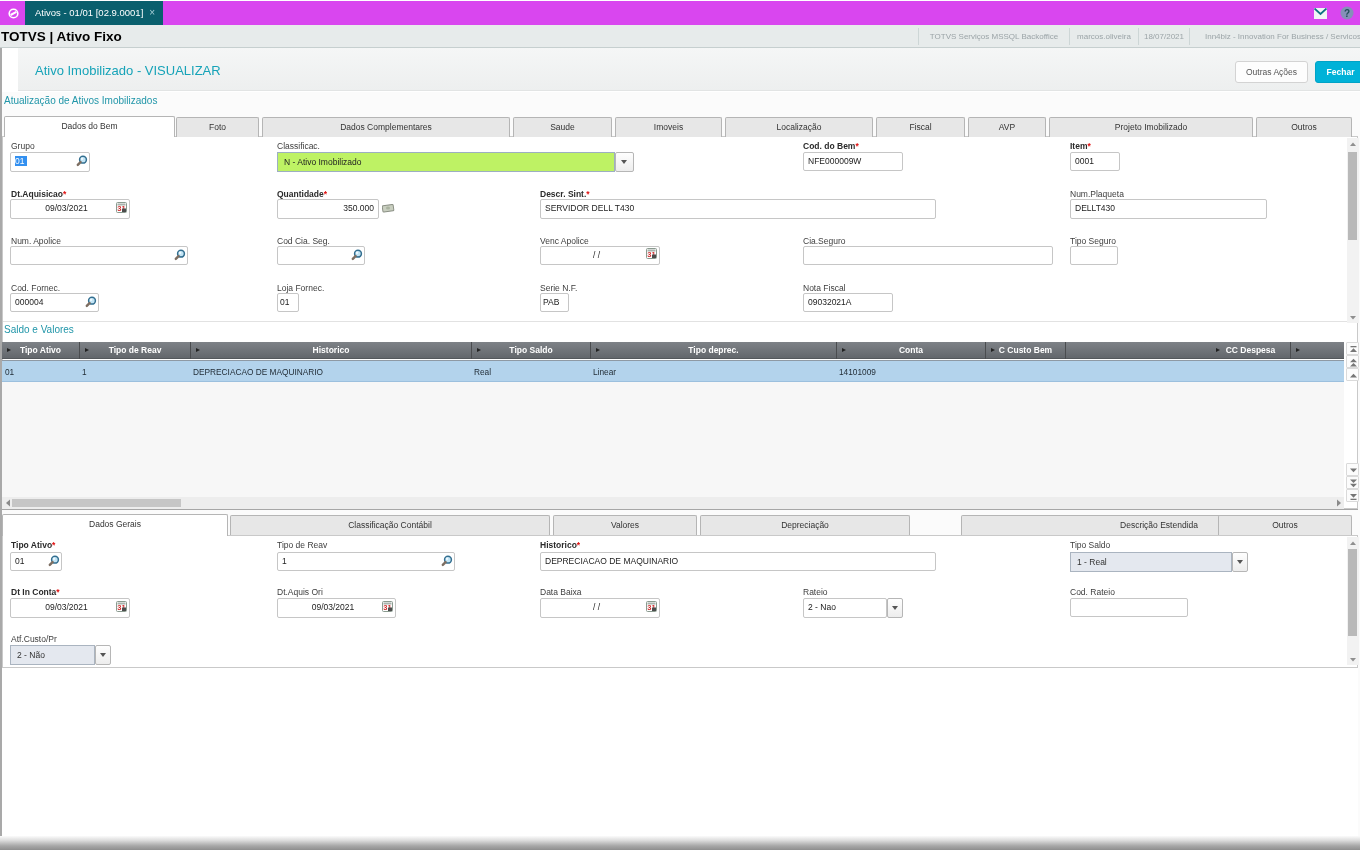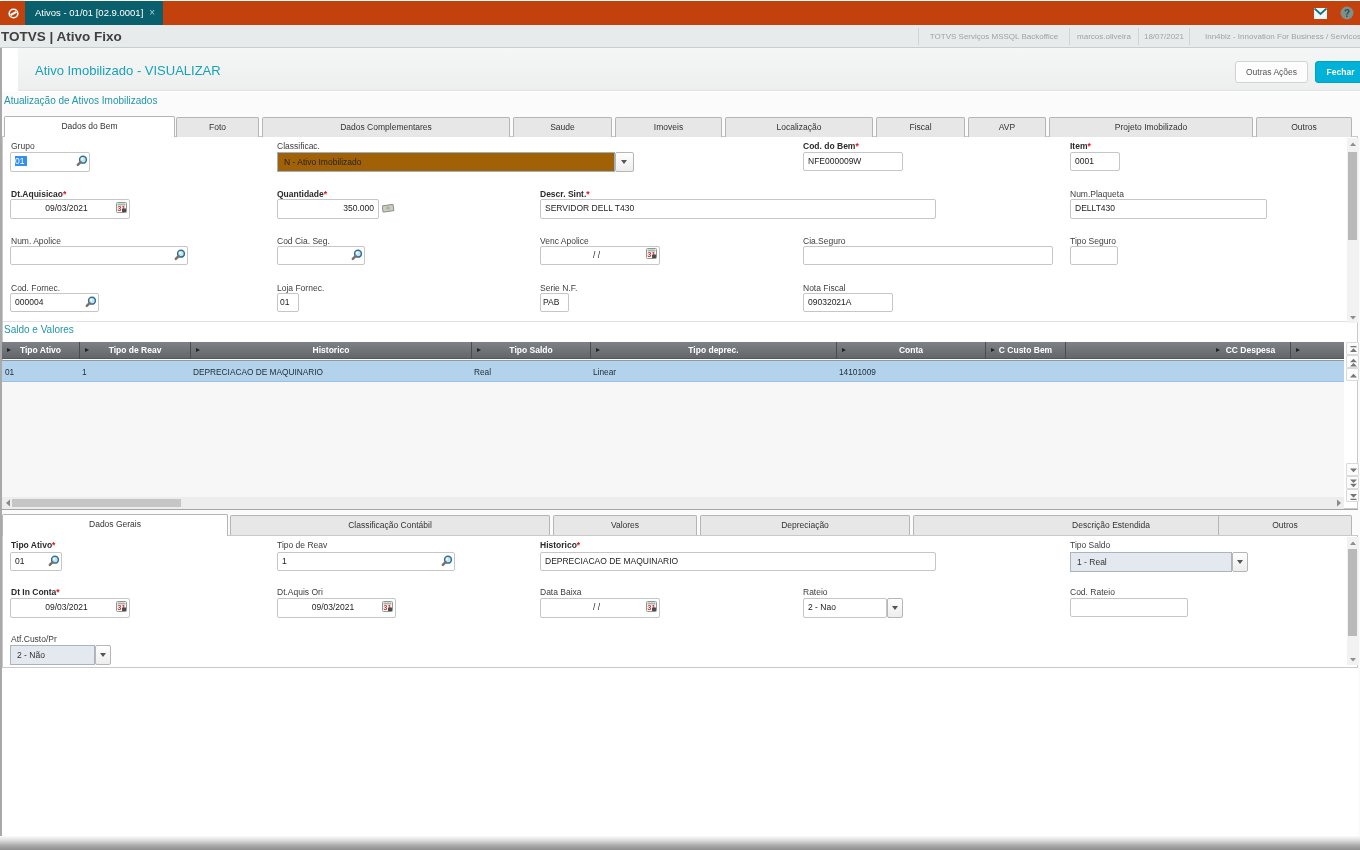--- a/index.html
+++ b/index.html
@@ -1,42 +1,42 @@
 <!DOCTYPE html>
 <html><head>
 <meta charset="utf-8">
 <style>
 * { margin:0; padding:0; box-sizing:border-box; }
 html,body { width:1360px; height:850px; overflow:hidden; background:#fff; font-family:"Liberation Sans", sans-serif; }
 .abs { position:absolute; } svg { display:block; }
 
-#topbar { position:absolute; left:0; top:1px; width:1360px; height:24px; background:#c2410c; }
+#topbar { position:absolute; left:0; top:1px; width:1360px; height:24px; background:#d946ef; }
 #toptab { position:absolute; left:25px; top:0px; width:138px; height:24px; background:#0a5f6d; color:#fff; font-size:9.5px; line-height:24px; padding-left:10px; }
 #toptab .x { color:#a5cdd5; margin-left:6px; font-size:10px; }
 
 #appbar { position:absolute; left:0; top:25px; width:1360px; height:23px; background:#e7ebeb; border-bottom:1px solid #c6cfcf; }
-#apptitle { position:absolute; left:1px; top:4px; font-size:13.5px; font-weight:bold; color:#404040; }
+#apptitle { position:absolute; left:1px; top:4px; font-size:13.5px; font-weight:bold; color:#000000; }
 .appinfo { position:absolute; top:3px; height:17px; line-height:17px; font-size:8px; color:#9ba4a7; text-align:center; border-left:1px solid #cdd6d6; }
 
 #titlebar { position:absolute; left:18px; top:48px; width:1360px; height:43px; background:linear-gradient(#f5f6f6,#edefef); border-bottom:1px solid #e2e4e4; }
 #titletext { position:absolute; left:17px; top:15px; font-size:13px; font-weight:normal; color:#16a3b8; }
 #btn-outras { position:absolute; left:1217px; top:13px; width:73px; height:22px; background:#fdfdfd; border:1px solid #d3d3d3; border-radius:3px; font-size:8.5px; color:#555; text-align:center; line-height:20px; }
 #btn-fechar { position:absolute; left:1297px; top:13px; width:51px; height:22px; background:#00b2d8; border:1px solid #00a3c6; border-radius:3px; font-size:8.5px; font-weight:bold; color:#fff; text-align:center; line-height:20px; }
 #breadcrumb { position:absolute; left:4px; top:95px; font-size:10px; color:#2196a9; }
 #pagebg { position:absolute; left:0; top:92px; width:1360px; height:746px; background:#fbfbfb; }
 
 .tab { position:absolute; height:20px; background:#e7e7e7; border:1px solid #b5b5b5; border-bottom:none; font-size:8.5px; color:#333; text-align:center; line-height:19px; border-radius:2px 2px 0 0; }
 .tab.active { background:#fff; height:21px; z-index:3; }
 
 .panel { position:absolute; background:#fff; border:1px solid #c9c9c9; }
 .lbl { position:absolute; font-size:8.5px; color:#3d3d3d; white-space:nowrap; }
 .lbl b { font-weight:bold; color:#2b2b2b; }
 .req { color:#e01010; font-weight:bold; }
 .inp { position:absolute; background:#fff; border:1px solid #c6c6c6; border-radius:2px; font-size:8.5px; color:#222; line-height:17px; padding:0 4px; white-space:nowrap; overflow:hidden; }
-.sel { position:absolute; background:#a16207; border:1px solid #9dafc2; font-size:8.5px; color:#222; line-height:18px; padding:0 6px; white-space:nowrap; overflow:hidden; }
+.sel { position:absolute; background:#bef264; border:1px solid #9dafc2; font-size:8.5px; color:#222; line-height:18px; padding:0 6px; white-space:nowrap; overflow:hidden; }
 .selgray { position:absolute; background:#e4e8ef; border:1px solid #aab4c0; font-size:8.5px; color:#333; line-height:18px; padding:0 6px; white-space:nowrap; overflow:hidden; }
 .selbtn { position:absolute; background:linear-gradient(#fefefe,#ededed); border:1px solid #b6b6b6; border-radius:2px; }
 .selbtn:after { content:""; position:absolute; left:50%; top:50%; margin-left:-3.5px; margin-top:-2px; border:3.5px solid transparent; border-top:4.5px solid #555; border-bottom:none; }
 
 #grid-head { position:absolute; left:2px; top:342px; width:1342px; height:17px; background:linear-gradient(#7e8287,#63676c); border-bottom:1px solid #54585c; }
 .gh { position:absolute; top:0; height:17px; color:#fff; font-size:8.5px; font-weight:bold; text-align:center; line-height:17px; border-right:1px solid #4a4c4f; }
 .gh:before { content:""; position:absolute; left:5px; top:6px; border:2.5px solid transparent; border-left:4px solid #222; border-right:none; }
 #grid-row { position:absolute; left:2px; top:360px; width:1342px; height:22px; background:#b3d3ec; border-top:1px solid #8e99a4; border-bottom:1px solid #9cc0de; }
 .gc { position:absolute; top:0; height:22px; font-size:8.3px; color:#1f2a33; line-height:22px; white-space:nowrap; }
 #grid-empty { position:absolute; left:2px; top:382px; width:1342px; height:115px; background:#f7f7f7; }
@@ -253,21 +253,21 @@
       <path d="M2 1.5 L6 5 L2 8.5 Z" fill="#8a8a8a"></path>
     </svg>
   </div>
 <div class="abs" style="left:2px;top:509px;width:1356px;height:1px;background:#a6a6a6;"></div>
 
 <div class="panel" style="left:2px;top:535px;width:1356px;height:133px;"></div>
 <div class="tab active" style="left:2px;top:514px;width:226px;height:22px;">Dados Gerais</div>
 <div class="tab" style="left:230px;top:515px;width:320px;">Classificação Contábil</div>
 <div class="tab" style="left:553px;top:515px;width:144px;">Valores</div>
 <div class="tab" style="left:700px;top:515px;width:210px;">Depreciação</div>
-<div class="tab" style="left:913px;top:515px;width:362px;padding-left:34px;">Descrição Estendida</div>
+<div class="tab" style="left:961px;top:515px;width:362px;padding-left:34px;">Descrição Estendida</div>
 <div class="tab" style="left:1218px;top:515px;width:134px;">Outros</div>
 <div id="form2">
 
   <div class="lbl" style="left:11px;top:540px;"><b>Tipo Ativo</b><span class="req">*</span></div>
   <div class="inp" style="left:10px;top:552px;width:52px;height:19px;">01</div>
   <svg class="abs" style="left:46px;top:554px;" width="15" height="15" viewBox="0 0 15 15">
       <circle cx="9" cy="5.7" r="3.4" fill="#c2e4f5" stroke="#336f90" stroke-width="1.5"></circle>
       <circle cx="8" cy="4.8" r="1.2" fill="#eef9ff"></circle>
       <path d="M6.6 8.1 L3.8 10.9" stroke="#7d6e62" stroke-width="2.4" stroke-linecap="round"></path>
     </svg>

